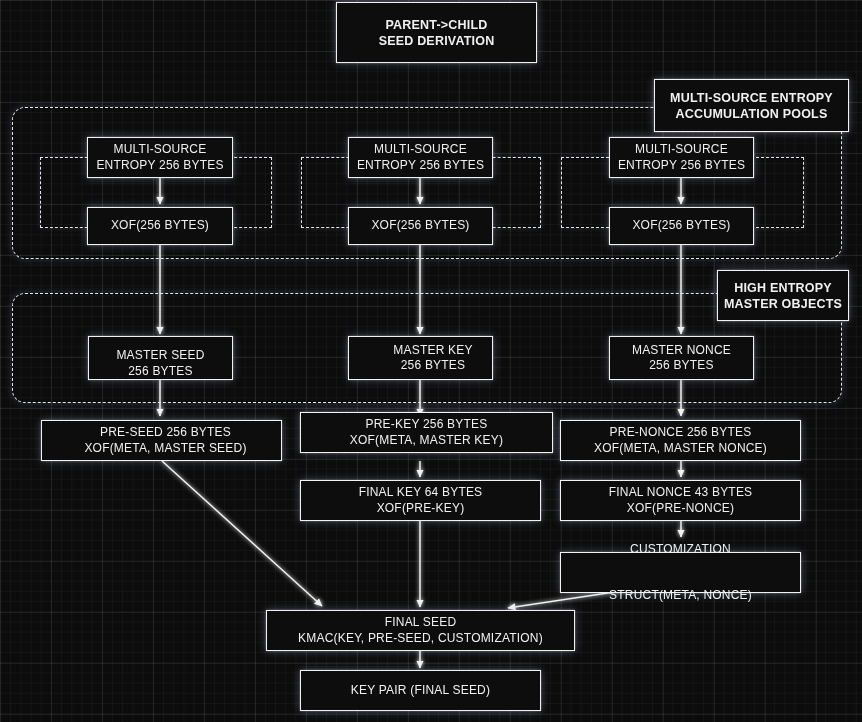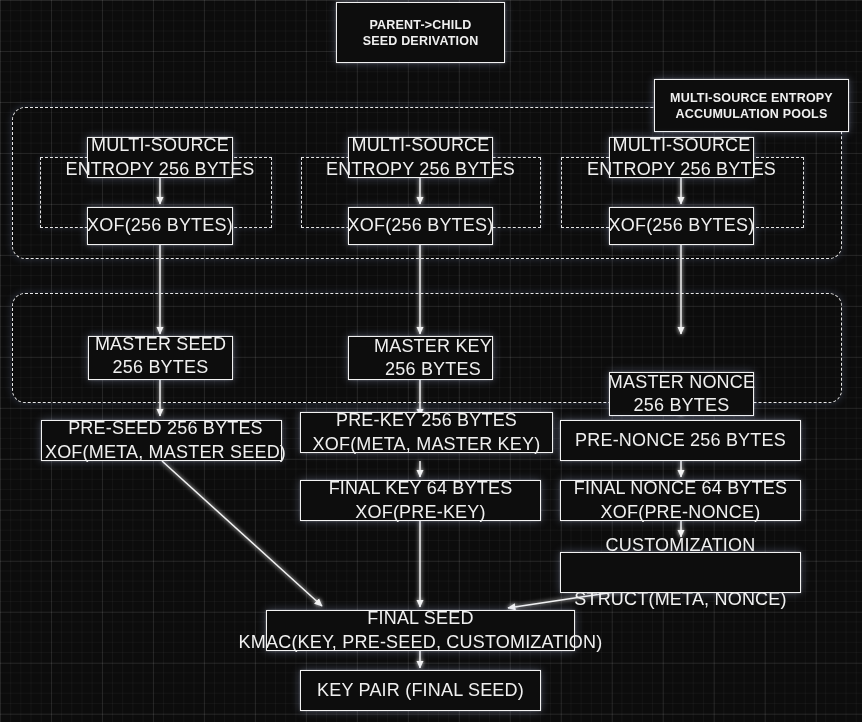--- a/index.html
+++ b/index.html
@@ -44,21 +44,21 @@
     flex-direction: column;
     align-items: center;
     justify-content: center;
     text-align: center;
     line-height: 1.28;
     letter-spacing: 0.2px;
     box-shadow: 0 0 9px rgba(190,205,255,0.30), 0 0 2px rgba(255,255,255,0.35);
     white-space: nowrap;
   }
   .node .ln { display: block; }
-  .node.plain { font-size: 18px; font-weight: 400; }
+  .node.plain { font-size: 12px; font-weight: 400; }
   .node.bold  { font-size: 12.5px; font-weight: 700; }
   .group-dashed {
     position: absolute;
     box-sizing: border-box;
     border: 1.8px dashed #e8e8e8;
     border-radius: 13px;
     background: transparent;
     box-shadow: 0 0 8px rgba(170,190,255,0.22);
   }
   .inner-dashed {
@@ -117,29 +117,33 @@
       <line x1="420" y1="521" x2="420" y2="607" marker-end="url(#ah)"></line>
 
       <line x1="162" y1="461" x2="322" y2="606" marker-end="url(#ah)"></line>
 
       <line x1="681" y1="582" x2="508" y2="608" marker-end="url(#ah)"></line>
 
       <line x1="420" y1="650" x2="420" y2="668" marker-end="url(#ah)"></line>
     </g>
   </svg>
 
-  <div class="node bold" style="left:336px; top:2px; width:169px; height:61px;">
+  <div class="node bold" style="left:336px; top:2px; width:201px; height:61px;">
     <span class="ln">PARENT-&gt;CHILD</span>
     <span class="ln">SEED DERIVATION</span>
   </div>
 
   <div class="node bold" style="left:654px; top:79px; width:195px; height:53px;">
     <span class="ln">MULTI-SOURCE ENTROPY</span>
     <span class="ln">ACCUMULATION POOLS</span>
   </div>
+  <div class="node bold" style="left:717px; top:270px; width:132px; height:51px;">
+    <span class="ln">HIGH ENTROPY</span>
+    <span class="ln">MASTER OBJECTS</span>
+  </div>
 
   <div class="node plain" style="left:87px; top:137px; width:146px; height:41px;">
     <span class="ln">MULTI-SOURCE</span>
     <span class="ln">ENTROPY 256 BYTES</span>
   </div>
   <div class="node plain" style="left:87px; top:207px; width:146px; height:38px;">
     <span class="ln">XOF(256 BYTES)</span>
   </div>
 
   <div class="node plain" style="left:348px; top:137px; width:145px; height:41px;">
@@ -159,43 +163,44 @@
   </div>
 
   <div class="node plain" style="left:88px; top:336px; width:145px; height:44px;justify-content:flex-end;">
     <span class="ln">MASTER SEED</span>
     <span class="ln">256 BYTES</span>
   </div>
   <div class="node plain" style="left:348px; top:336px; width:145px; height:44px;padding-left:25px;">
     <span class="ln">MASTER KEY</span>
     <span class="ln">256 BYTES</span>
   </div>
-  <div class="node plain" style="left:609px; top:336px; width:145px; height:44px;margin-top:36px;">
+  <div class="node plain" style="left:609px; top:336px; width:145px; height:44px;">
     <span class="ln">MASTER NONCE</span>
     <span class="ln">256 BYTES</span>
   </div>
 
   <div class="node plain" style="left:41px; top:420px; width:241px; height:41px;padding-left:8px;">
     <span class="ln">PRE-SEED 256 BYTES</span>
     <span class="ln">XOF(META, MASTER SEED)</span>
   </div>
   <div class="node plain" style="left:300px; top:412px; width:253px; height:41px;">
     <span class="ln">PRE-KEY 256 BYTES</span>
     <span class="ln">XOF(META, MASTER KEY)</span>
   </div>
   <div class="node plain" style="left:560px; top:420px; width:241px; height:41px;">
     <span class="ln">PRE-NONCE 256 BYTES</span>
+    <span class="ln">XOF(META, MASTER NONCE)</span>
   </div>
 
   <div class="node plain" style="left:300px; top:480px; width:241px; height:41px;">
     <span class="ln">FINAL KEY 64 BYTES</span>
     <span class="ln">XOF(PRE-KEY)</span>
   </div>
   <div class="node plain" style="left:560px; top:480px; width:241px; height:41px;">
-    <span class="ln">FINAL NONCE 64 BYTES</span>
+    <span class="ln">FINAL NONCE 43 BYTES</span>
     <span class="ln">XOF(PRE-NONCE)</span>
   </div>
 
   <div class="node plain" style="left:560px; top:552px; width:241px; height:41px;gap:30px;">
     <span class="ln">CUSTOMIZATION</span>
     <span class="ln">STRUCT(META, NONCE)</span>
   </div>
 
   <div class="node plain" style="left:266px; top:610px; width:309px; height:41px;">
     <span class="ln">FINAL SEED</span>

